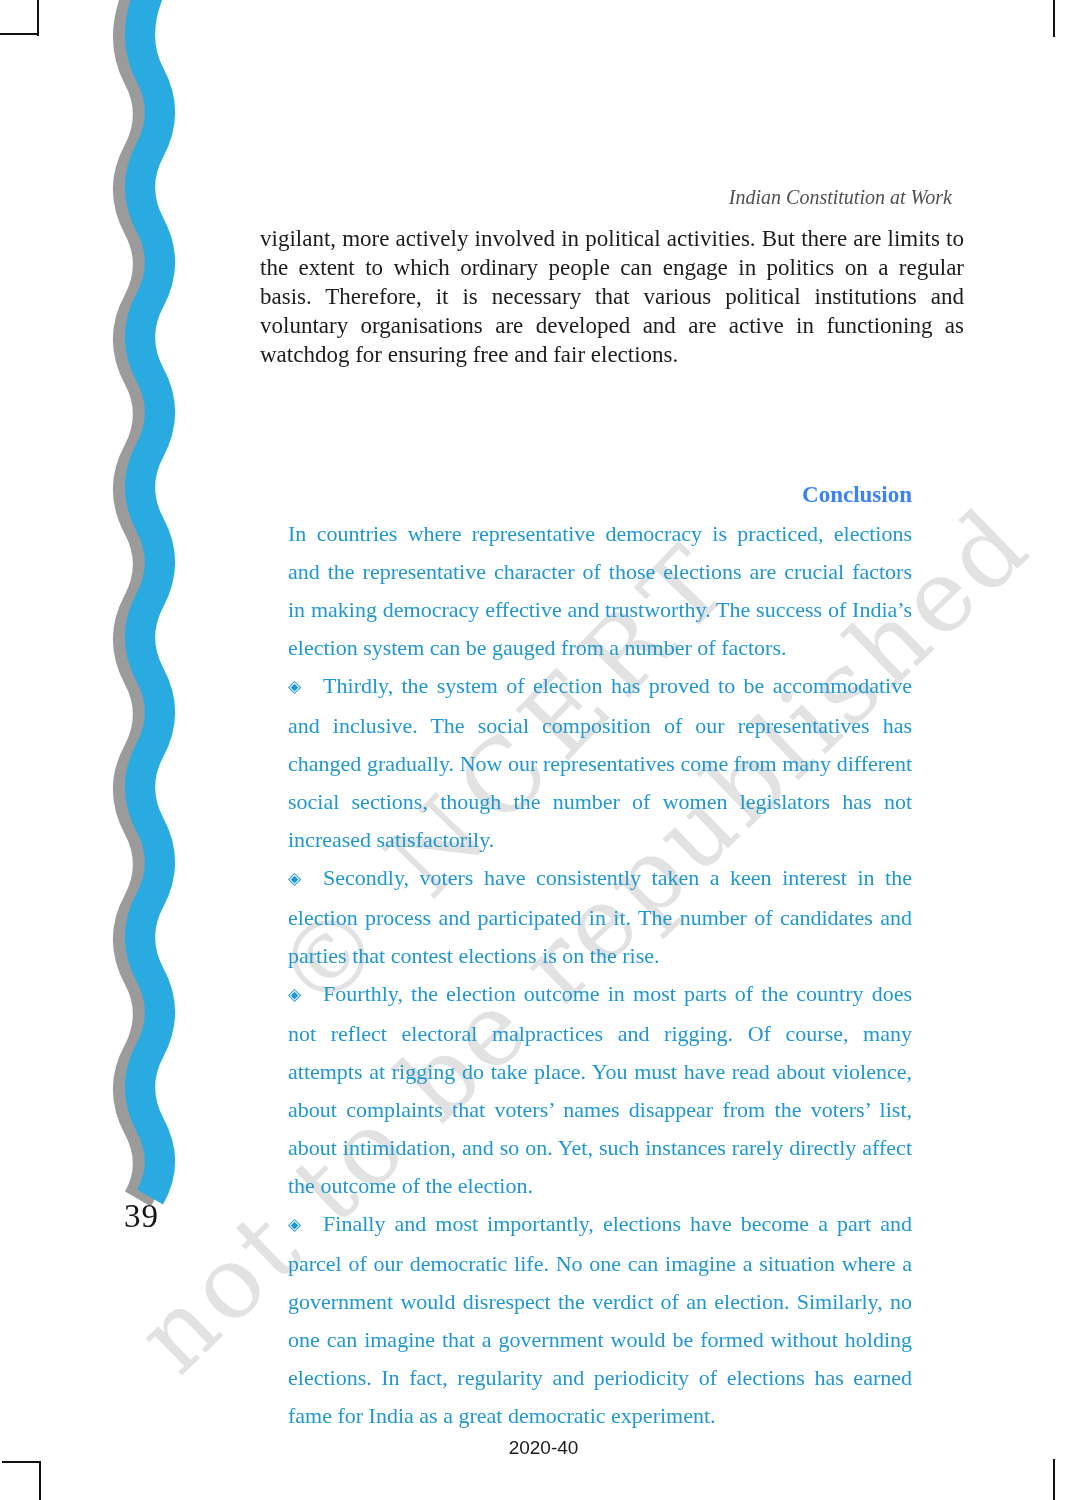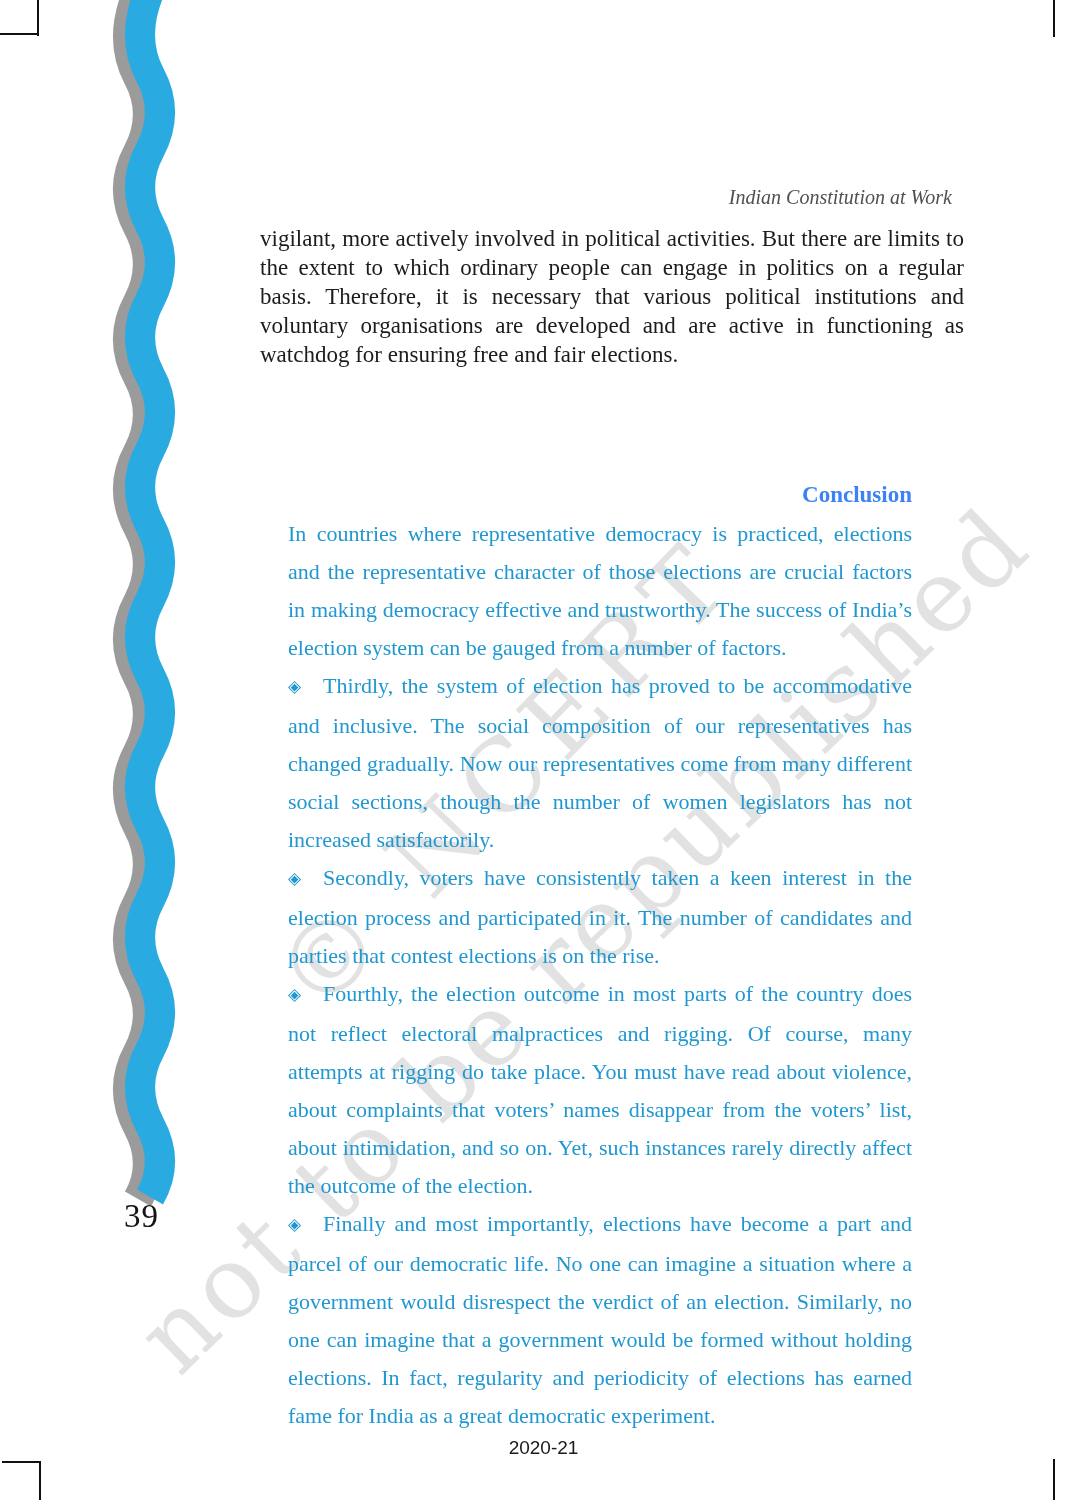--- a/index.html
+++ b/index.html
@@ -125,15 +125,15 @@
 
     <p class="blue-para"><span class="bullet">◈</span><span>Secondly, voters have consistently taken a keen interest in the election process and participated in it. The number of candidates and parties that contest elections is on the rise.</span></p>
 
     <p class="blue-para"><span class="bullet">◈</span><span>Fourthly, the election outcome in most parts of the country does not reflect electoral malpractices and rigging. Of course, many attempts at rigging do take place. You must have read about violence, about complaints that voters’ names disappear from the voters’ list, about intimidation, and so on. Yet, such instances rarely directly affect the outcome of the election.</span></p>
 
     <p class="blue-para"><span class="bullet">◈</span><span>Finally and most importantly, elections have become a part and parcel of our democratic life. No one can imagine a situation where a government would disrespect the verdict of an election. Similarly, no one can imagine that a government would be formed without holding elections. In fact, regularity and periodicity of elections has earned fame for India as a great democratic experiment.</span></p>
   </div>
 
   <div class="page-number">39</div>
 
-  <div class="footer">2020-21</div>
+  <div class="footer">2020-40</div>
 
 </div>
 
 </body></html>

